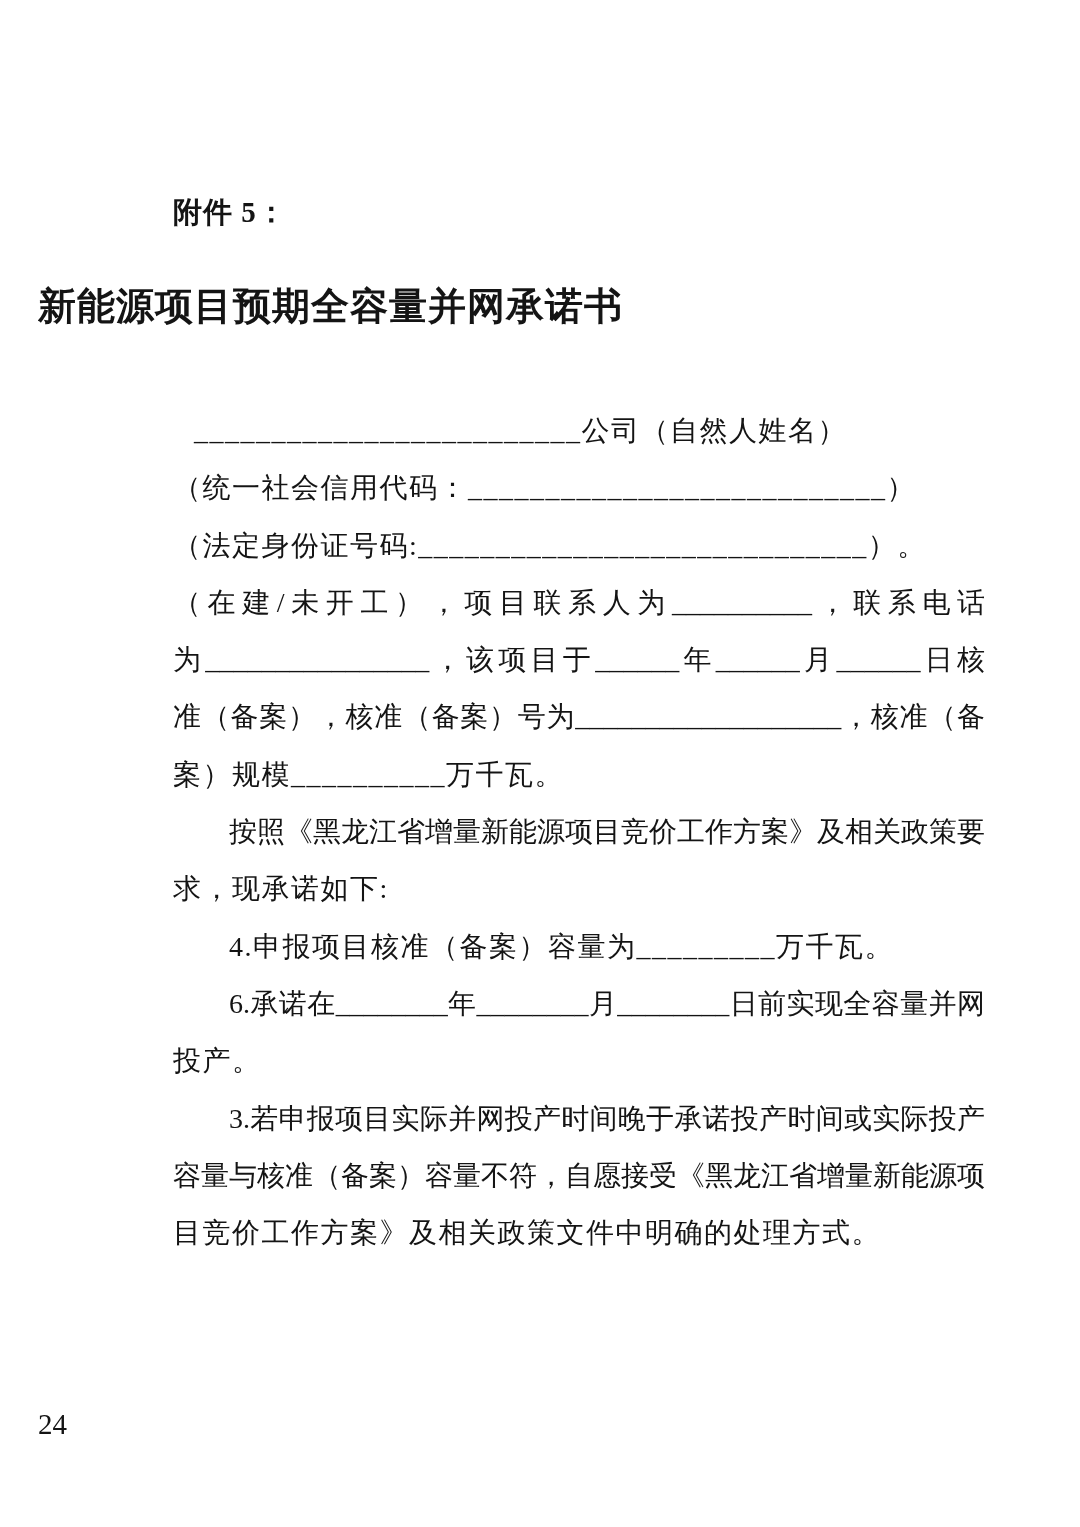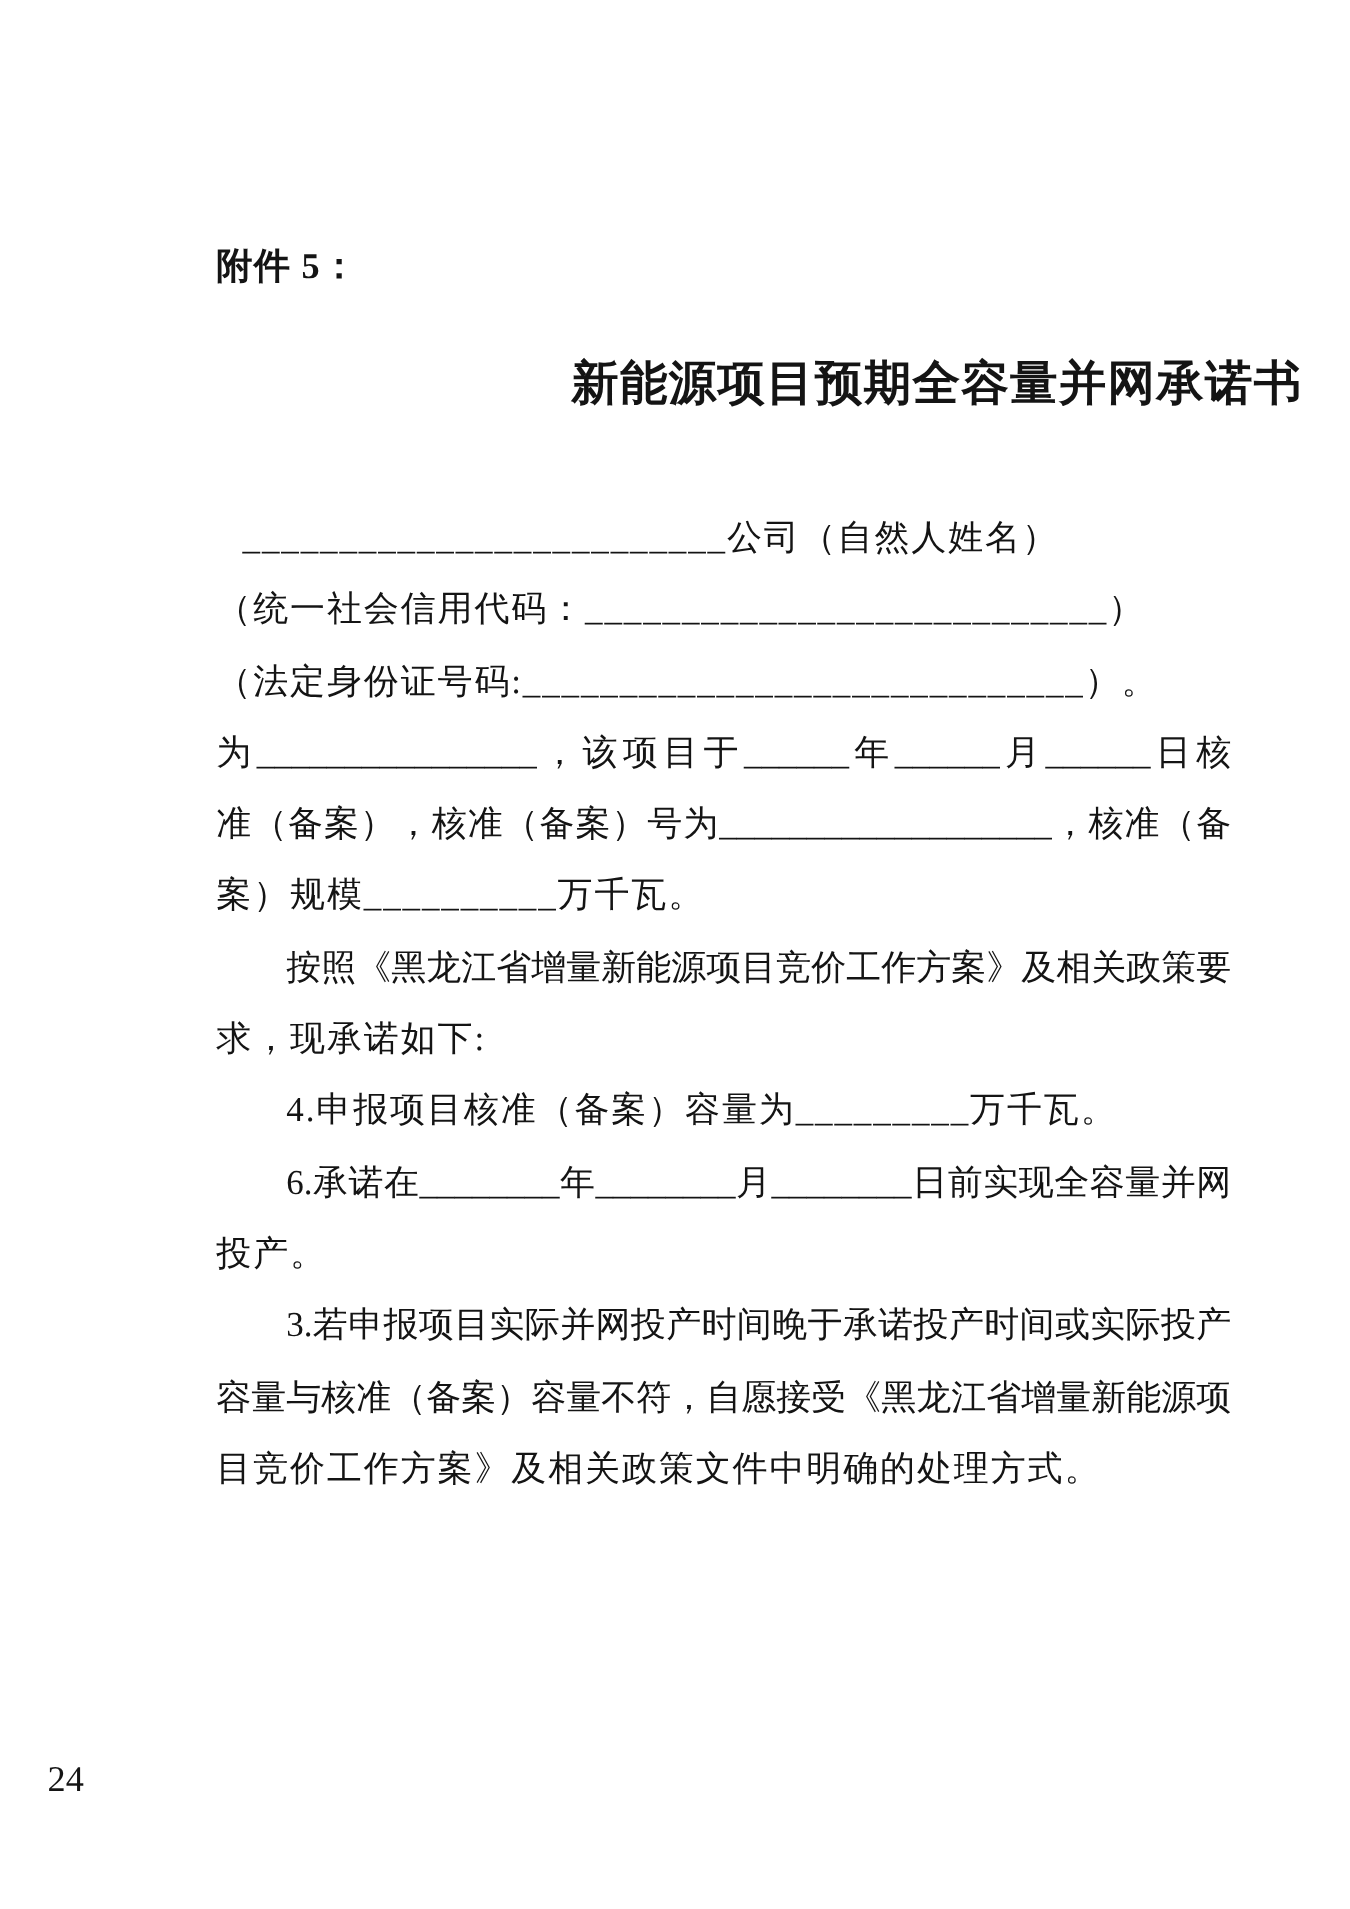--- a/index.html
+++ b/index.html
@@ -24,21 +24,21 @@
     font-size: 29px;
     font-weight: bold;
     letter-spacing: 1px;
     white-space: nowrap;
   }
   .doc-title {
     position: absolute;
     left: 0;
     right: 0;
     top: 281px;
-    text-align: right;
+    text-align: left;
     font-size: 38px;
     font-weight: bold;
     letter-spacing: 1px;
     white-space: nowrap;
   }
   .doc-body {
     position: absolute;
     left: 135px;
     top: 402px;
     width: 812px;
@@ -84,20 +84,21 @@
 <div class="page">
 
   <div class="attachment-label">附件 5：</div>
 
   <div class="doc-title">新能源项目预期全容量并网承诺书</div>
 
   <div class="doc-body">
     <div class="line ind-sm">_________________________公司（自然人姓名）</div>
     <div class="line">（统一社会信用代码：___________________________）</div>
     <div class="line">（法定身份证号码:_____________________________）。</div>
+    <div class="line j">（在建/未开工），项目联系人为__________，联系电话</div>
     <div class="line j">为________________，该项目于______年______月______日核</div>
     <div class="line j">准（备案），核准（备案）号为___________________，核准（备</div>
     <div class="line">案）规模__________万千瓦。</div>
     <div class="line j ind">按照《黑龙江省增量新能源项目竞价工作方案》及相关政策要</div>
     <div class="line">求，现承诺如下:</div>
     <div class="line ind">4.申报项目核准（备案）容量为_________万千瓦。</div>
     <div class="line j ind">6.承诺在________年________月________日前实现全容量并网</div>
     <div class="line">投产。</div>
     <div class="line j ind">3.若申报项目实际并网投产时间晚于承诺投产时间或实际投产</div>
     <div class="line j">容量与核准（备案）容量不符，自愿接受《黑龙江省增量新能源项</div>

